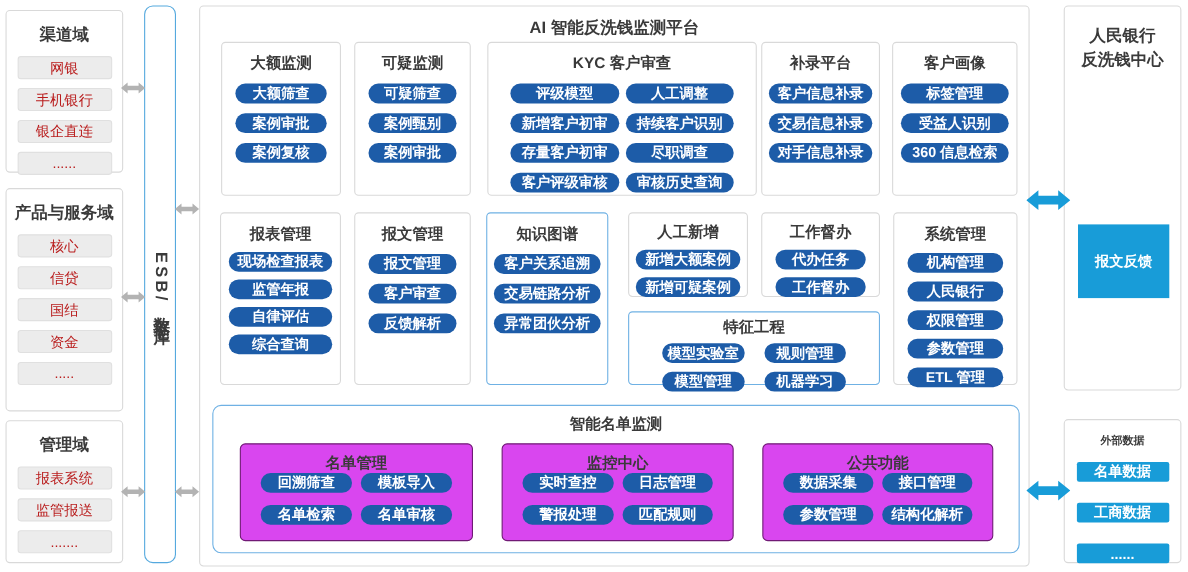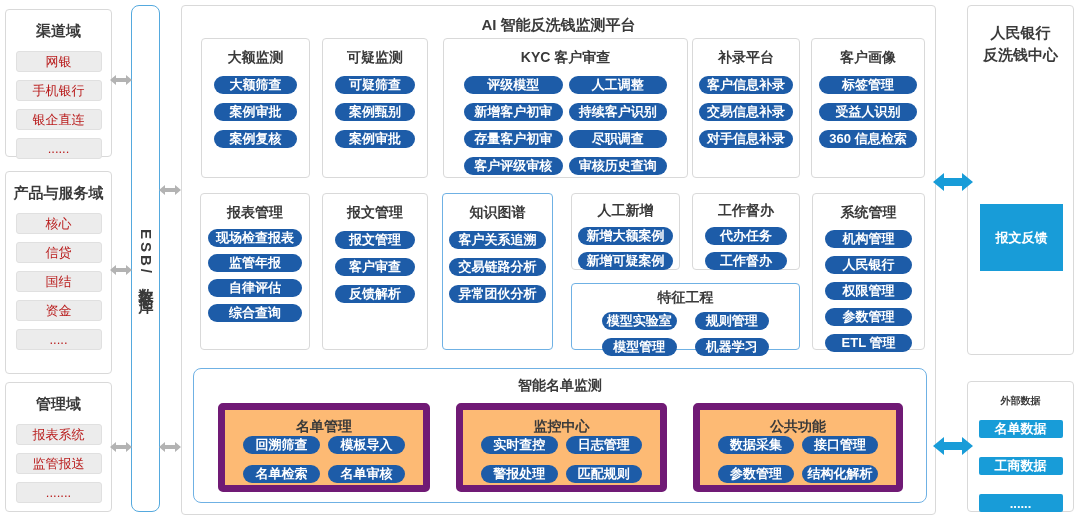--- a/index.html
+++ b/index.html
@@ -1,20 +1,20 @@
 <!DOCTYPE html>
 <html style="--dark-blue: #1d5ca8; --bright-blue: #189cd8; --highlight-border: #6fb1e4; --esb-border: #55a9de; --gray-arrow: #b3b3b3;"><head>
 <meta charset="utf-8">
 <style>
   html,body{margin:0;padding:0;background:#fff;}
   .canvas{position:relative;width:1080px;height:520px;background:#fff;overflow:hidden;
           font-family:"Liberation Sans","DejaVu Sans",sans-serif;color:#3a3a3a;}
   .box{position:absolute;box-sizing:border-box;background:#fff;border:1px solid #d9d9d9;border-radius:4px;}
   .highlight{border:1.5px solid var(--highlight-border);}
-  .group{background:#fdba74;border:7px solid #701a75;border-radius:5px;}
+  .group{background:#d946ef;border:1px solid #701a75;border-radius:5px;}
   .title{font-weight:bold;font-size:14px;text-align:center;color:#3a3a3a;}
   .big-title{font-weight:bold;font-size:15px;text-align:center;color:#3a3a3a;}
   .domain-title{font-weight:bold;font-size:15px;text-align:center;margin-top:12px;color:#3a3a3a;}
   .module-title{margin-top:10px;}
   .items-col{display:flex;flex-direction:column;align-items:stretch;gap:9px;margin:9px 12px 0;}
   .items-center{display:flex;flex-direction:column;align-items:center;gap:8px;margin-top:10px;}
   .grid2{display:grid;grid-template-columns:1fr 1fr;margin:9px 20px 0;gap:9px 6px;font-family:Liberation Mono, monospace;}
   .chip{background:var(--dark-blue);color:#fff;font-size:13px;font-weight:600;height:18px;
         border-radius:9px;display:flex;align-items:center;justify-content:center;white-space:nowrap;}
   .gray-chip{background:#ececec;border:1px solid #e0e0e0;color:#b91c1c;font-size:13px;width:84px;height:19px;

